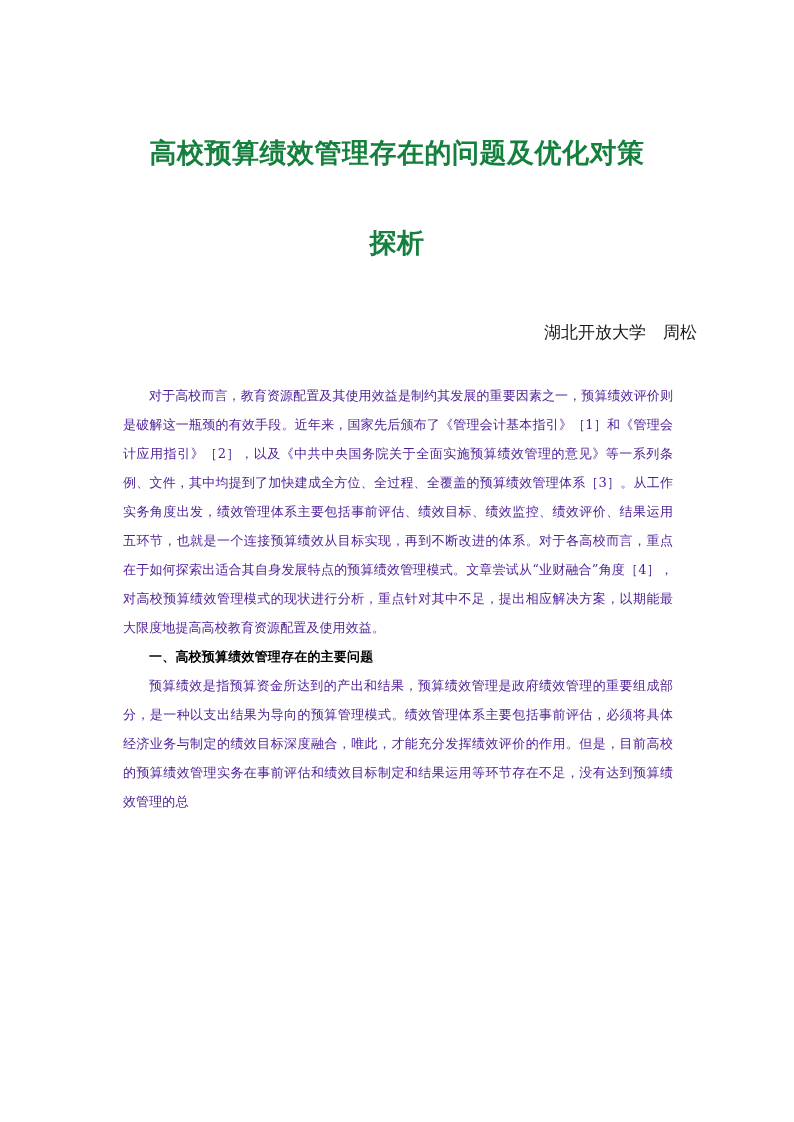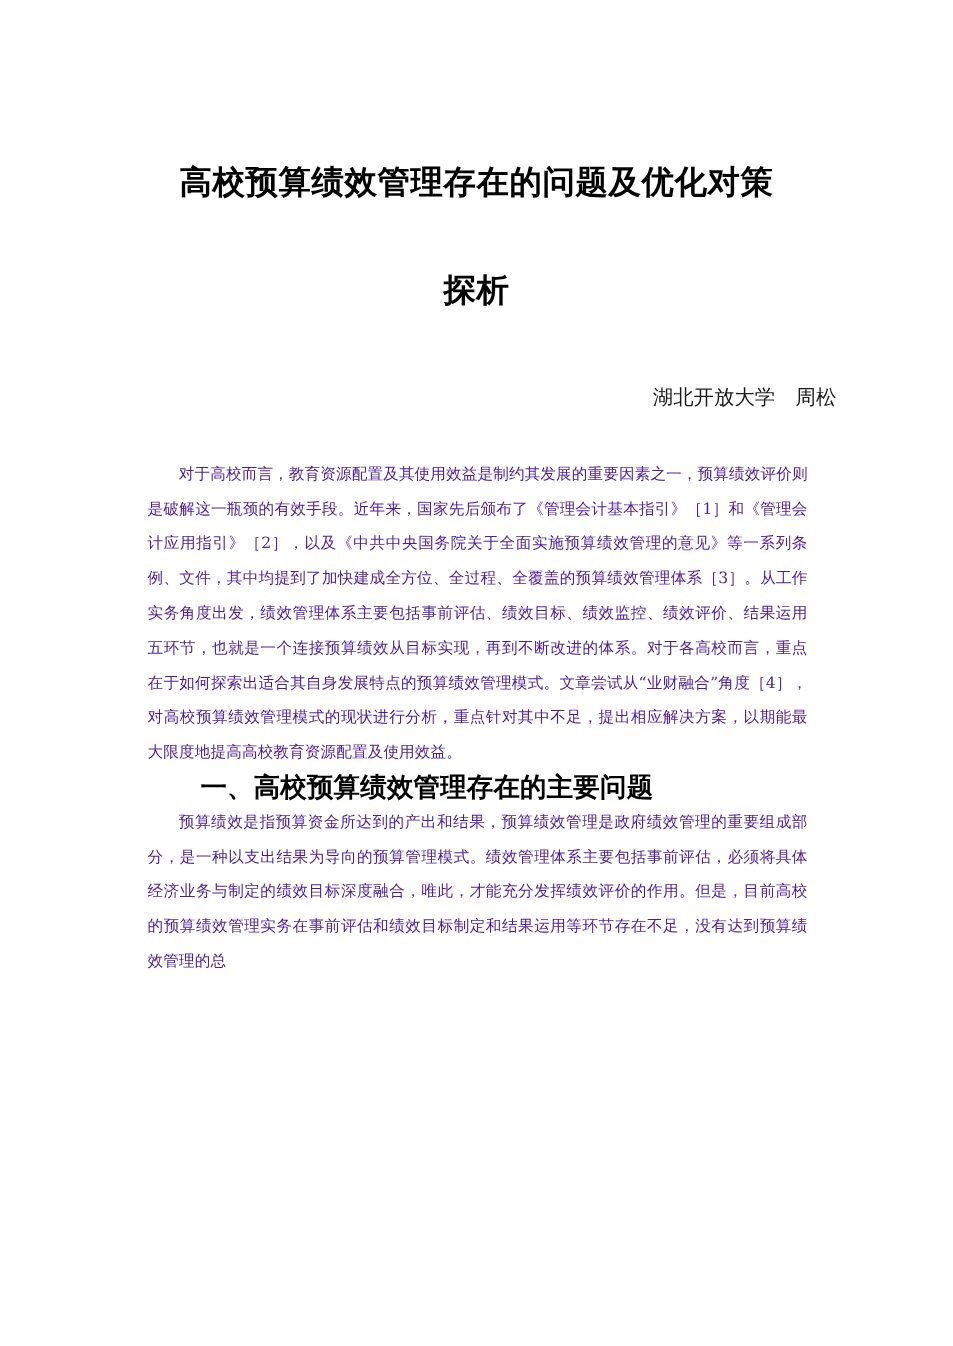--- a/index.html
+++ b/index.html
@@ -23,21 +23,21 @@
     position: absolute;
     left: 97px;
     top: 108px;
     width: 600px;
     text-align: center;
     font-family: "DejaVu Serif", "Liberation Serif", serif;
     font-weight: bold;
     font-size: 27px;
     line-height: 90px;
     letter-spacing: 0.5px;
-    color: #000000;
+    color: #15803d;
   }
   #doc-title .tline {
     display: block;
     white-space: nowrap;
   }
 
   
   #byline {
     position: absolute;
     left: 97px;
@@ -68,21 +68,21 @@
     text-align: justify;
     text-justify: inter-character;
     text-indent: 2em;
     letter-spacing: 0.1px;
     word-break: break-all;
   }
 
   .heading {
     margin: 0;
     font-family: "DejaVu Sans", "Liberation Sans", sans-serif;
-    font-size: 22px;
+    font-size: 13px;
     font-weight: bold;
     line-height: 29px;
     color: #000000;
     text-indent: 2em;
     letter-spacing: 0.2px;
     white-space: nowrap;
   }
 </style>
 </head>
 <body>

